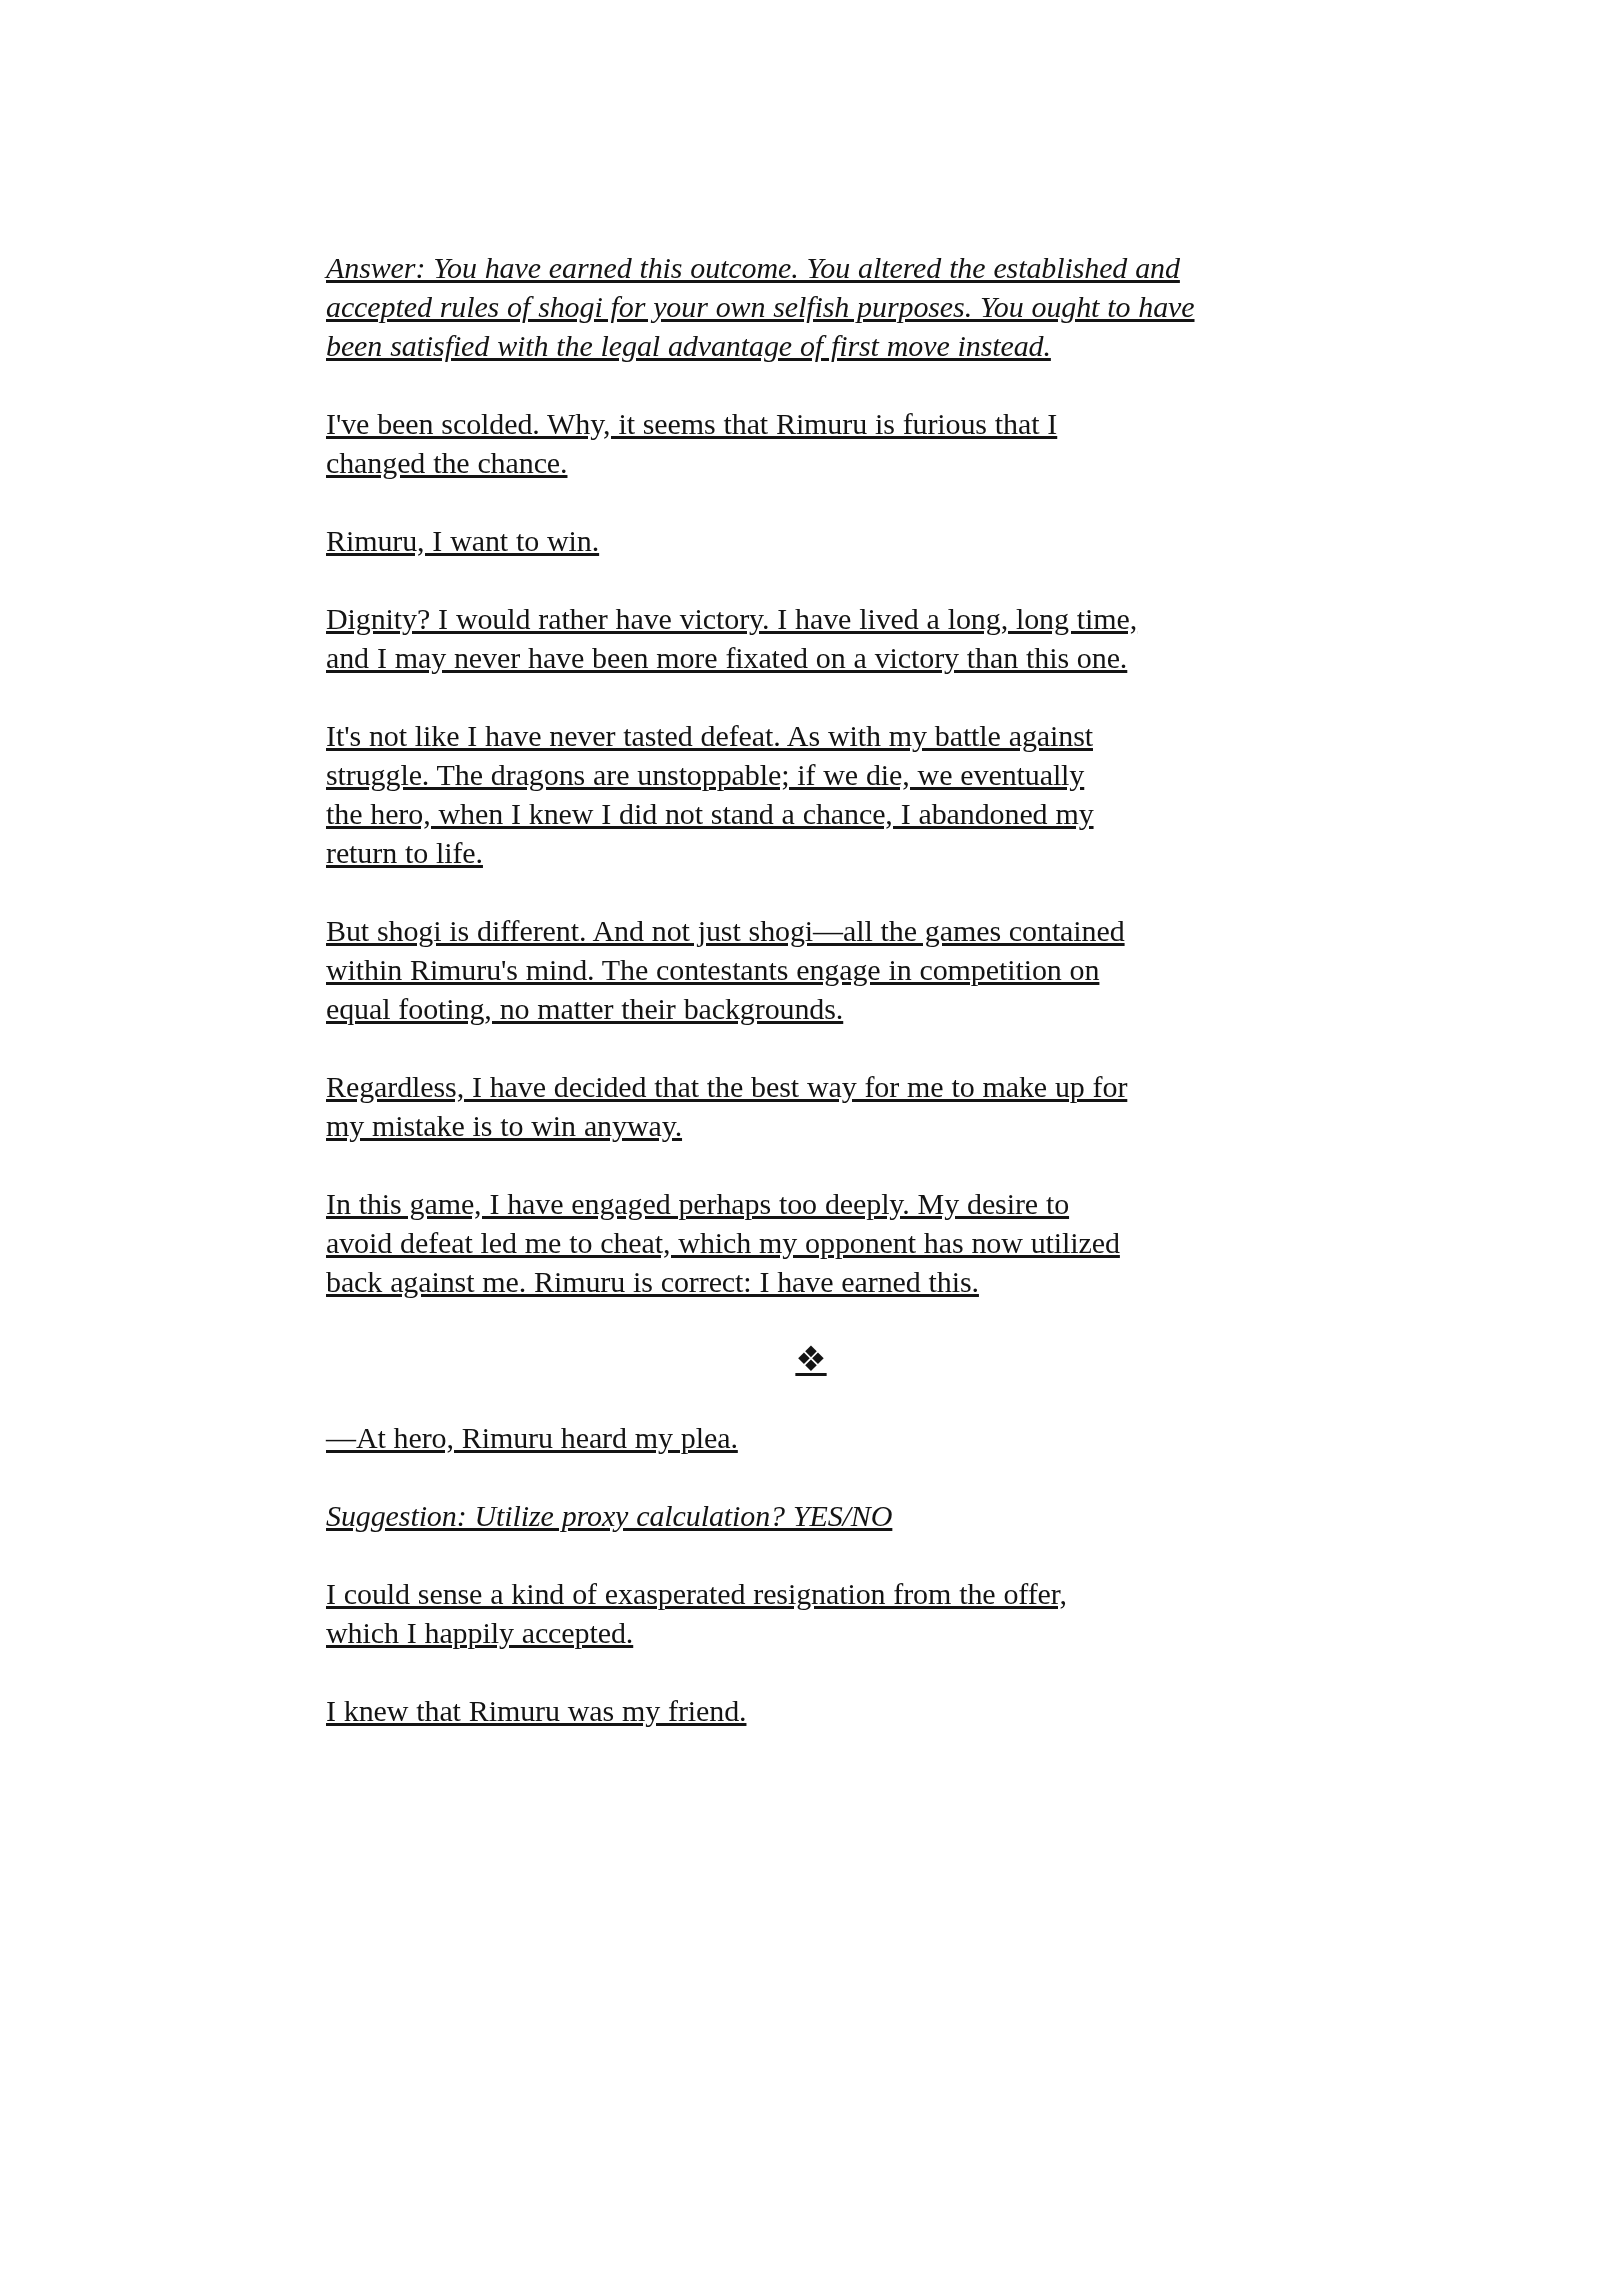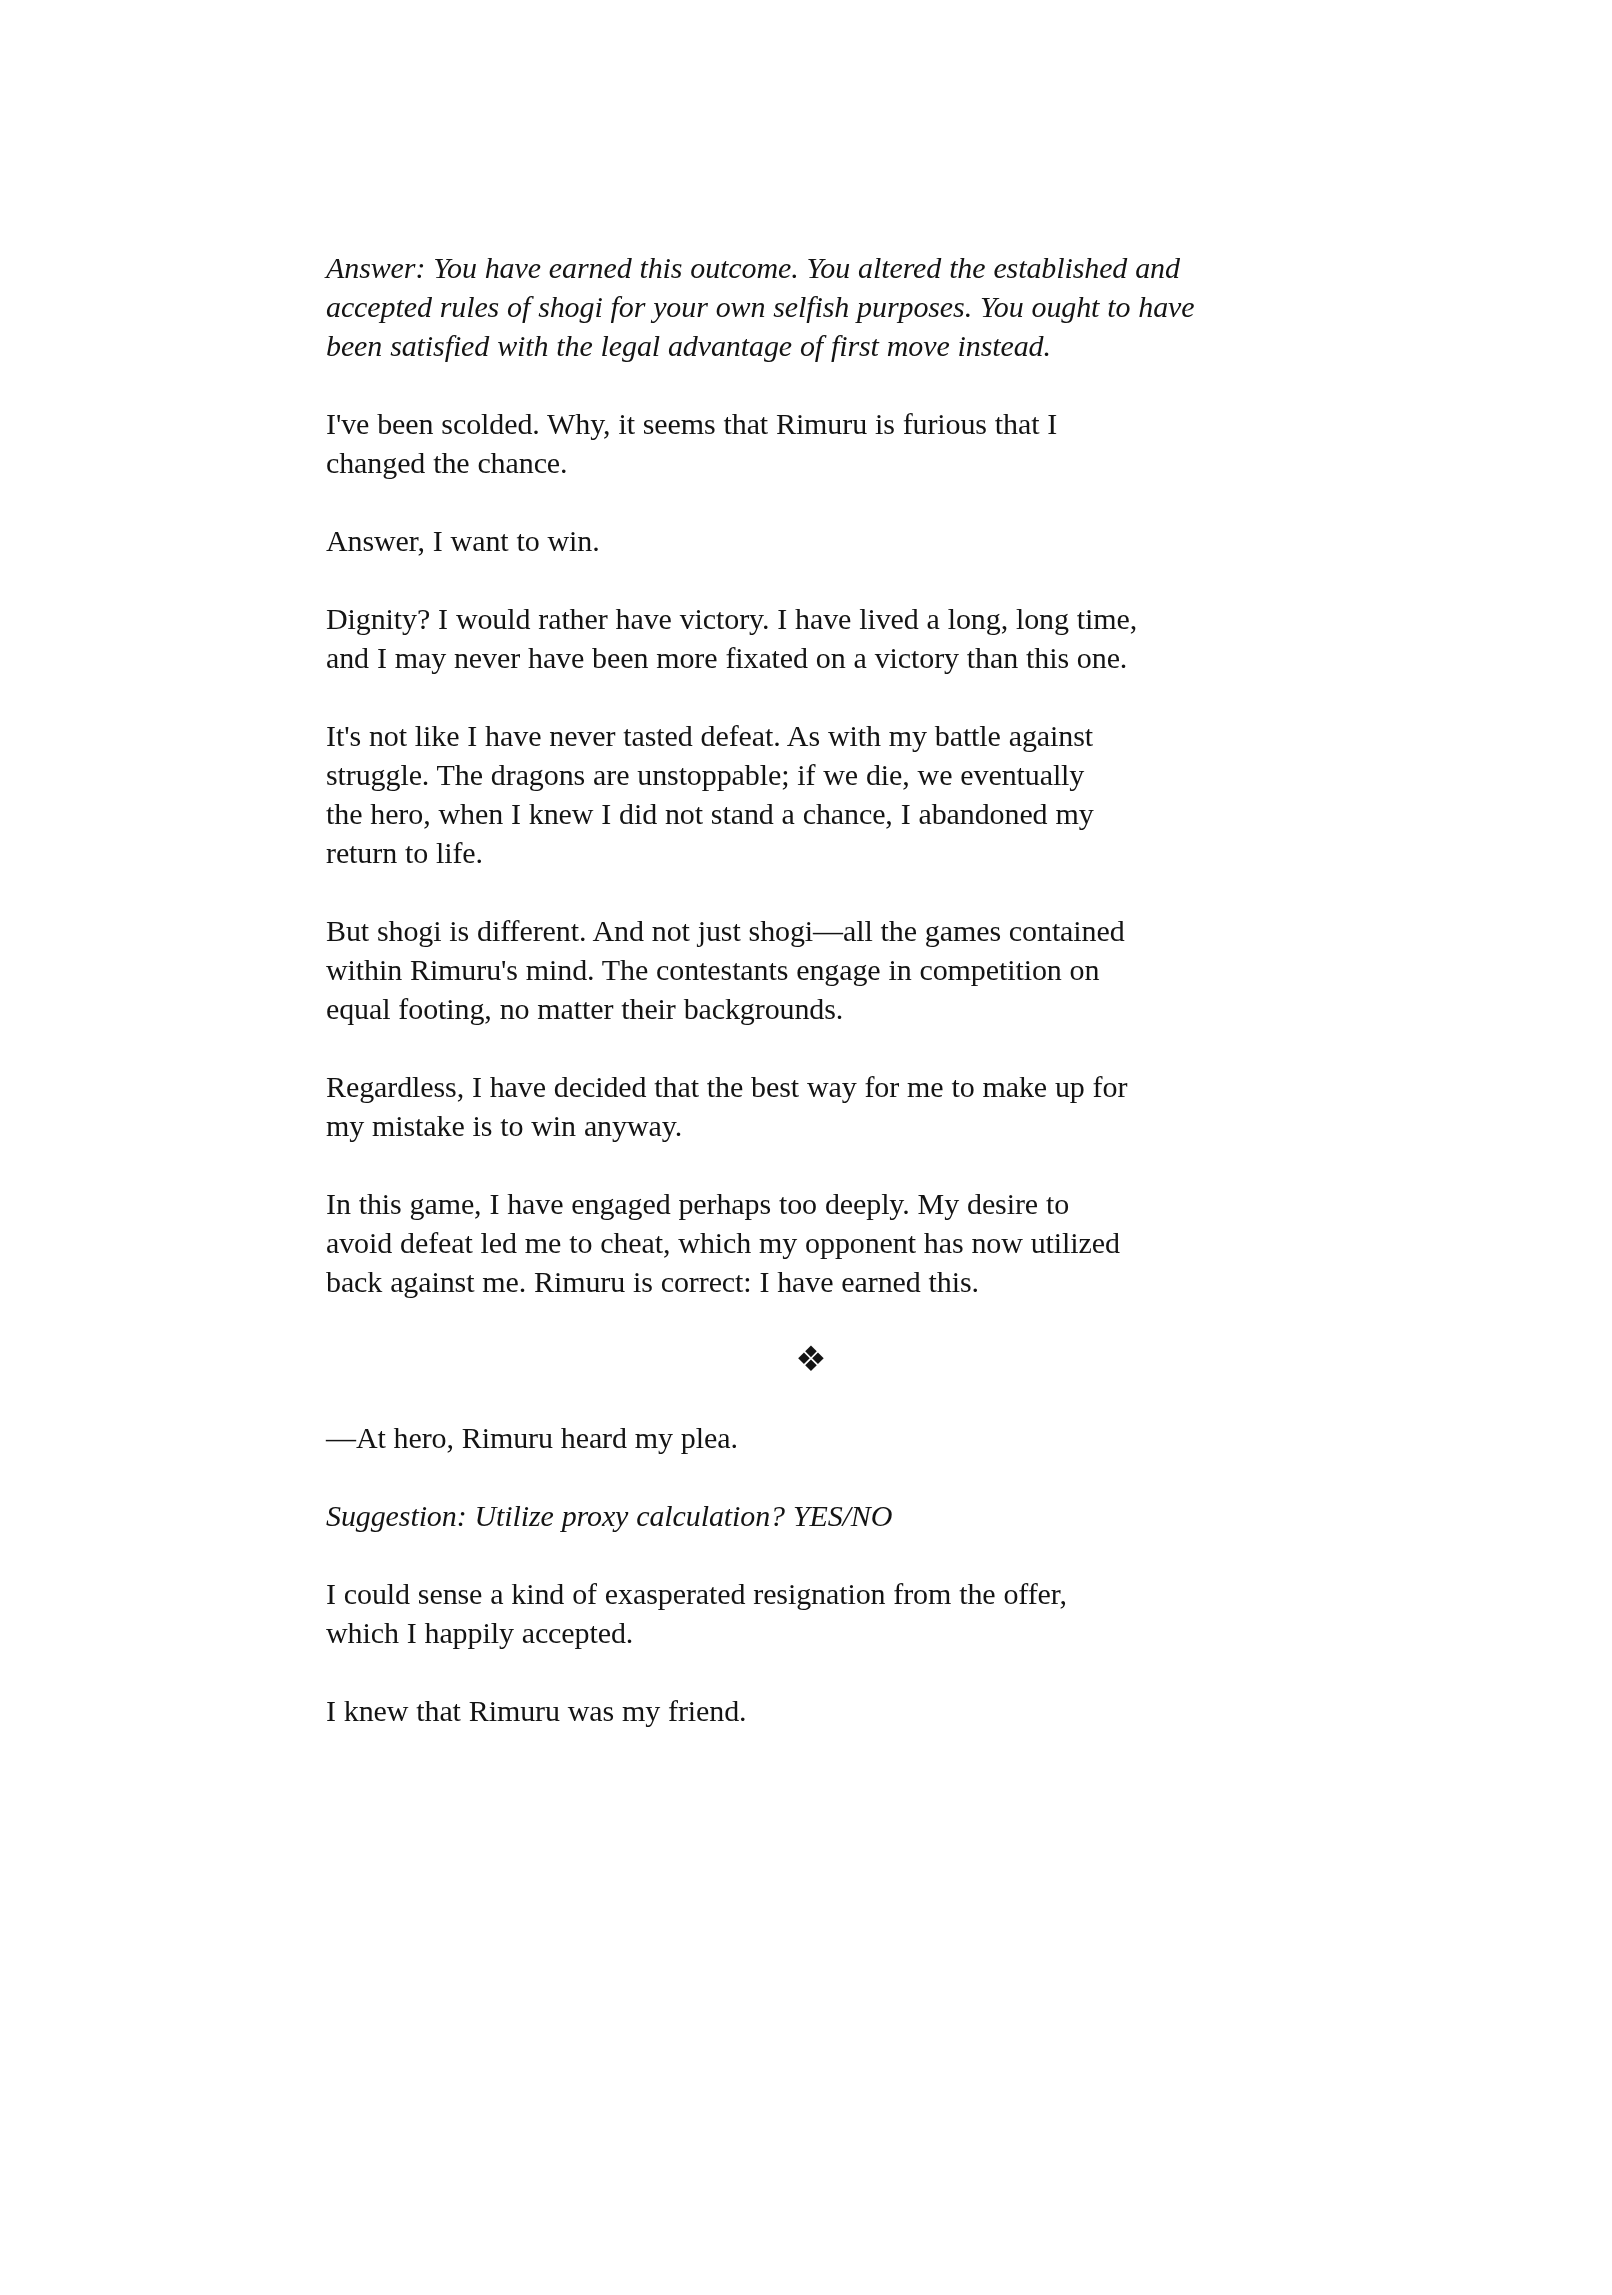--- a/index.html
+++ b/index.html
@@ -27,20 +27,21 @@
   .para {
     margin: 0 0 39px 0;
     font-size: 30px;
     line-height: 39px;
     letter-spacing: -0.1px;
     word-spacing: 0.5px;
   }
   .para .line {
     display: block;
     white-space: pre;
+    text-decoration: underline;
   }
   .para.italic {
     font-style: italic;
   }
   .para.ornament {
     text-align: center;
     font-family: "DejaVu Sans", sans-serif;
     font-style: normal;
     font-size: 35px;
     line-height: 39px;
@@ -54,21 +55,21 @@
       <p class="para italic">
         <span class="line">Answer: You have earned this outcome. You altered the established and</span>
         <span class="line">accepted rules of shogi for your own selfish purposes. You ought to have</span>
         <span class="line">been satisfied with the legal advantage of first move instead.</span>
       </p>
       <p class="para normal">
         <span class="line">I've been scolded. Why, it seems that Rimuru is furious that I</span>
         <span class="line">changed the chance.</span>
       </p>
       <p class="para normal">
-        <span class="line">Answer, I want to win.</span>
+        <span class="line">Rimuru, I want to win.</span>
       </p>
       <p class="para normal">
         <span class="line">Dignity? I would rather have victory. I have lived a long, long time,</span>
         <span class="line">and I may never have been more fixated on a victory than this one.</span>
       </p>
       <p class="para normal">
         <span class="line">It's not like I have never tasted defeat. As with my battle against</span>
         <span class="line">struggle. The dragons are unstoppable; if we die, we eventually</span>
         <span class="line">the hero, when I knew I did not stand a chance, I abandoned my</span>
         <span class="line">return to life.</span>

